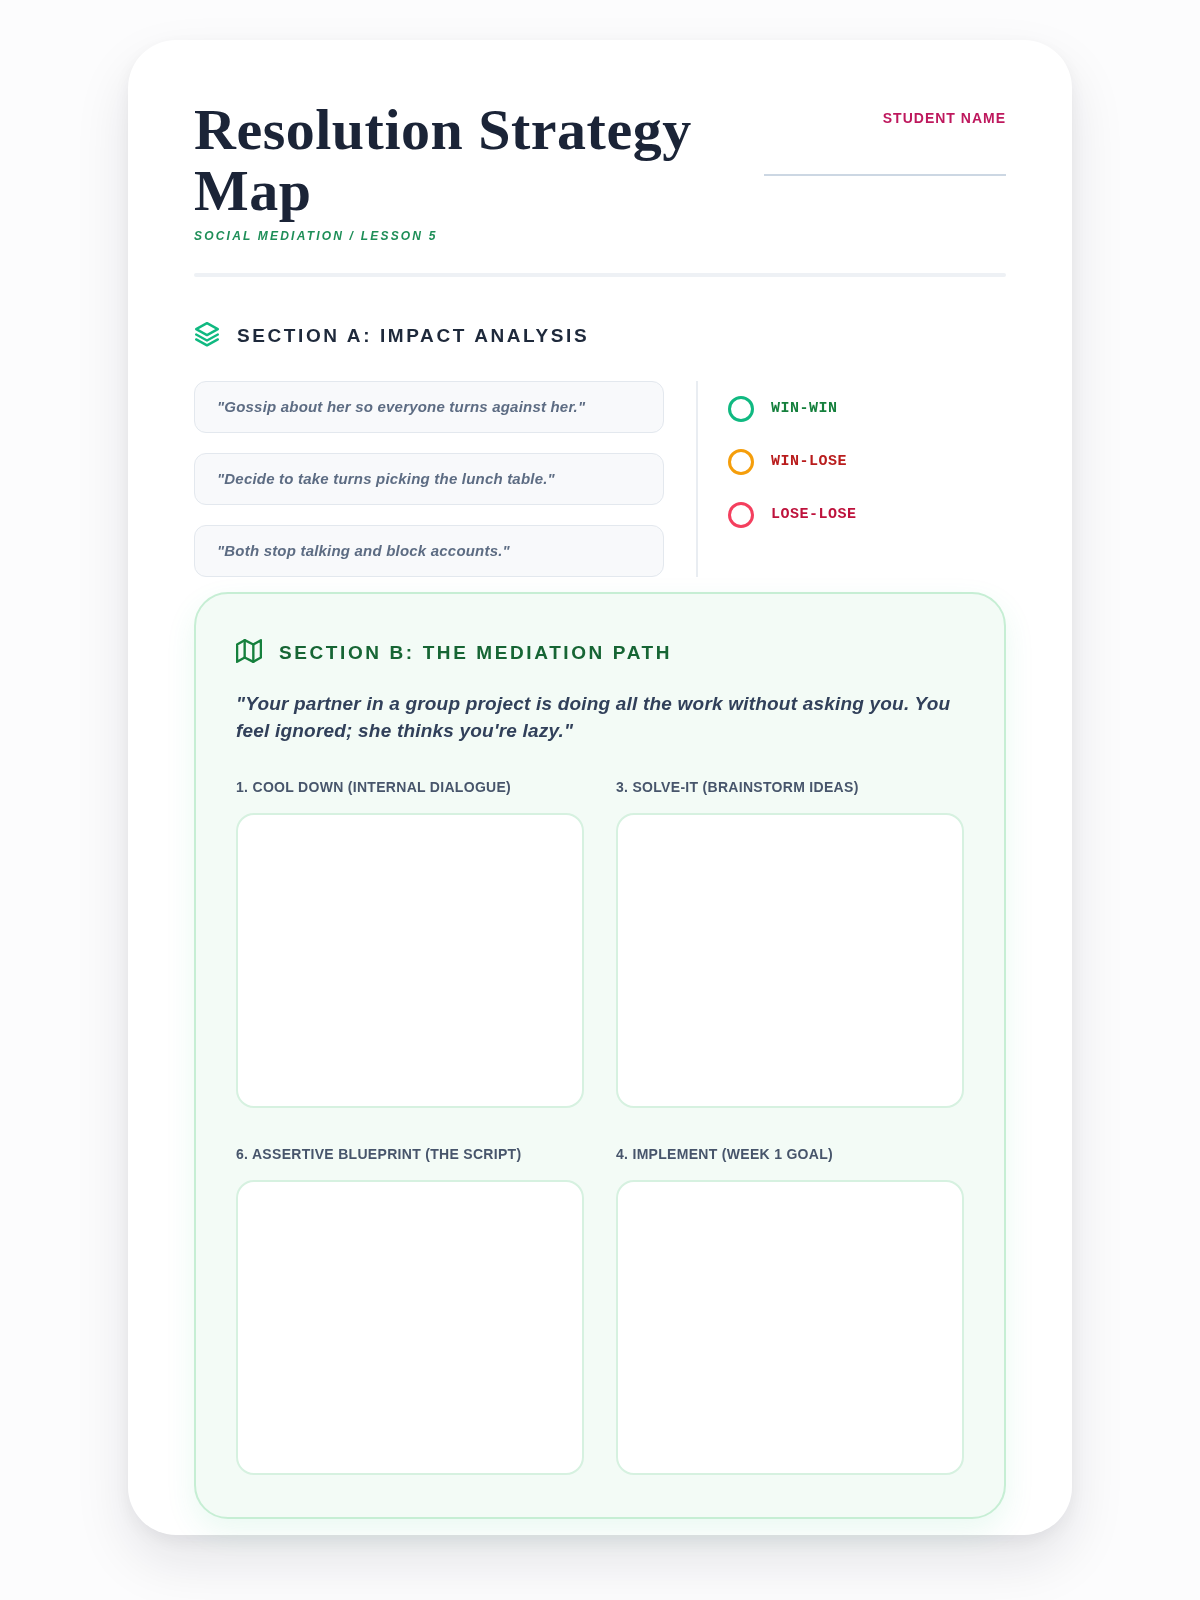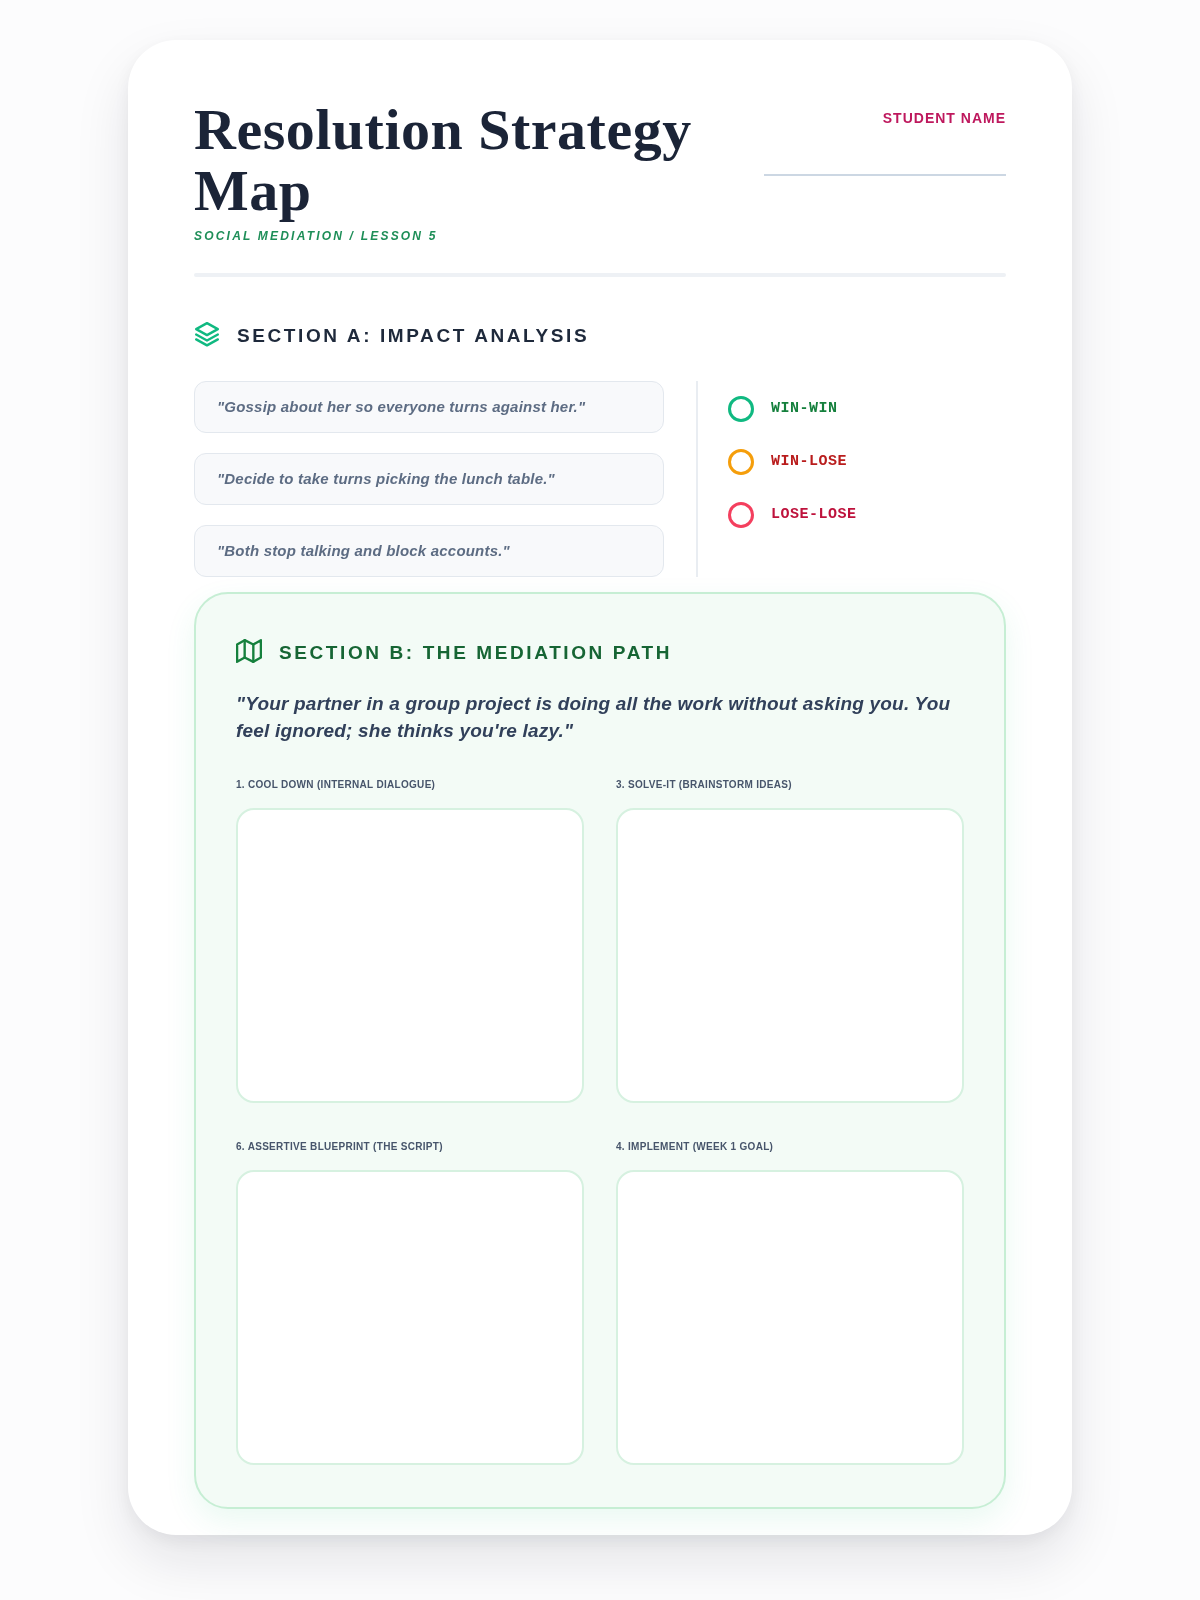--- a/index.html
+++ b/index.html
@@ -79,21 +79,21 @@
     color: #31405a; line-height: 1.45; letter-spacing: 0.2px;
     max-width: 900px;
   }
   .steps-grid {
     margin-top: 34px;
     display: grid;
     grid-template-columns: 1fr 1fr;
     column-gap: 32px; row-gap: 38px;
   }
   .step-label {
-    font-size: 10px; font-weight: bold;
+    font-size: 14px; font-weight: bold;
     color: #47556b; letter-spacing: 0.3px;
     margin-bottom: 18px;
   }
   .step-box {
     height: 295px;
     background: #ffffff;
     border: 2px solid #d6f1e0;
     border-radius: 18px;
   }
 </style>

